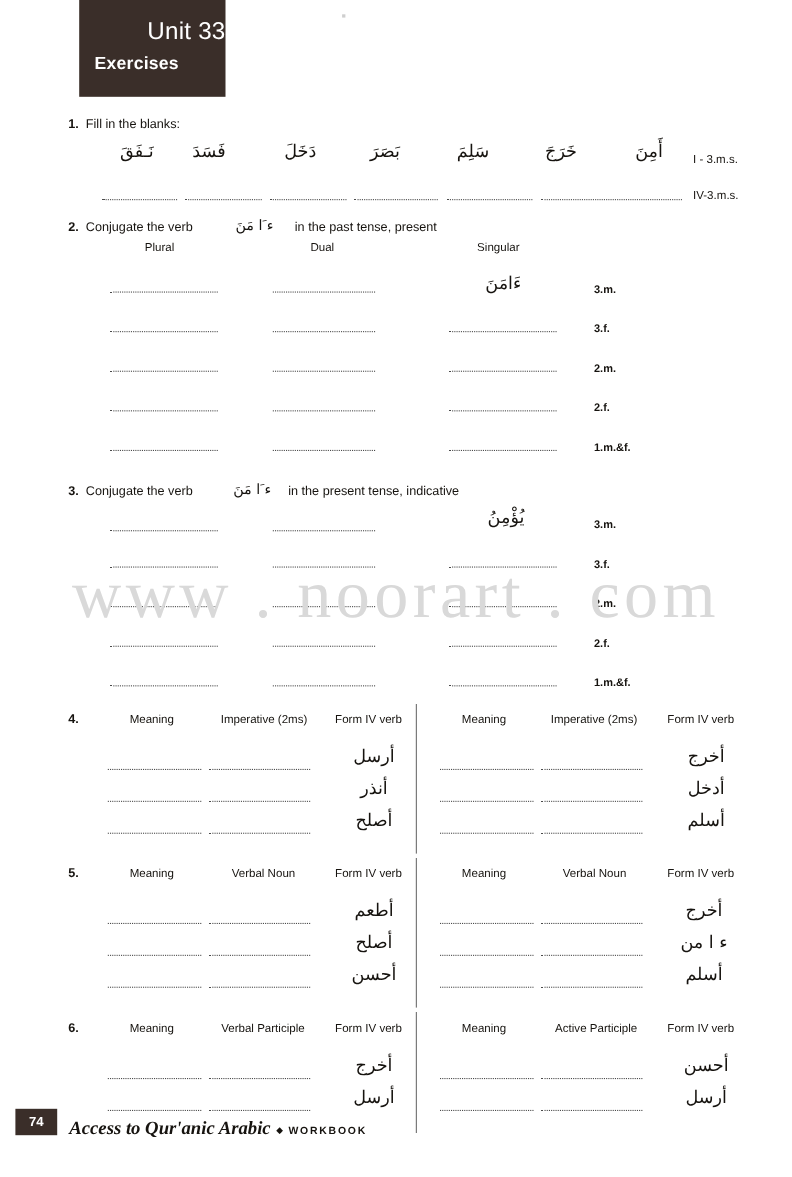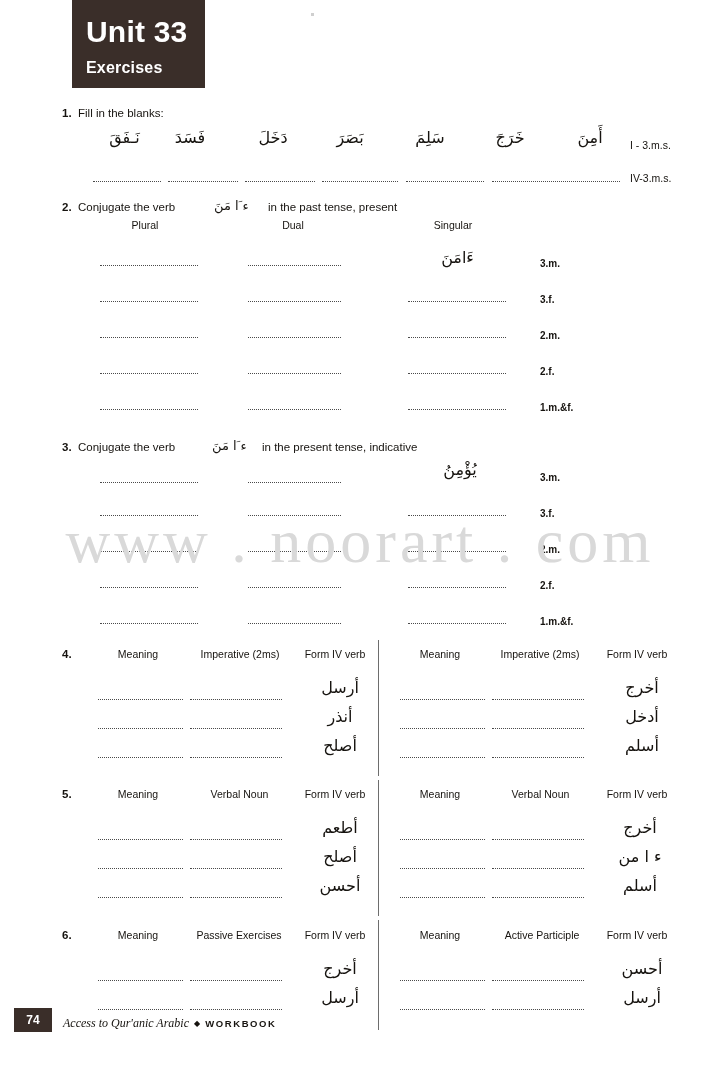--- a/index.html
+++ b/index.html
@@ -40,24 +40,25 @@
     left: 72px;
     top: 0;
     width: 133px;
     height: 88px;
     background: #3a2e29;
     color: #ffffff;
     box-sizing: border-box;
     padding: 16px 0 0 14px;
   }
   .unit-title {
-    font-size: 30px;
-    font-weight: bold;
+    font-size: 22px;
+    font-weight: normal;
     line-height: 1.05;
     letter-spacing: .2px;
+    text-align: right;
   }
   .unit-sub {
     font-size: 16px;
     font-weight: bold;
     margin-top: 11px;
     letter-spacing: .2px;
   }
   .corner-speck {
     position: absolute;
     left: 311px;
@@ -139,23 +140,23 @@
   }
   .footer-text {
     position: absolute;
     left: 63px;
     top: 1016px;
     font-size: 10.5px;
     white-space: nowrap;
   }
   .footer-title {
     font-style: italic;
-    font-weight: normal;
+    font-weight: bold;
     font-family: "Liberation Serif", serif;
-    font-size: 12px;
+    font-size: 17px;
   }
   .footer-diamond {
     font-size: 8px;
     vertical-align: 1px;
     margin: 0 5px;
   }
   .footer-wb {
     font-weight: bold;
     font-size: 9.5px;
     letter-spacing: 1.6px;
@@ -318,21 +319,21 @@
 
 <div class="dots" style="left:98px;  top:897px; width:85px;"></div>
 <div class="dots" style="left:190px; top:897px; width:92px;"></div>
 <div class="dots" style="left:400px; top:897px; width:85px;"></div>
 <div class="dots" style="left:492px; top:897px; width:92px;"></div>
 
 <div class="q-num" style="left:62px; top:929px;">6.</div>
 <div class="vrule" style="left:378px; top:920px; height:110px;"></div>
 
 <div class="col-head" style="left:98px;  top:929px; width:80px;">Meaning</div>
-<div class="col-head" style="left:180px; top:929px; width:118px;">Passive Exercises</div>
+<div class="col-head" style="left:180px; top:929px; width:118px;">Verbal Participle</div>
 <div class="col-head" style="left:295px; top:929px; width:80px;">Form IV verb</div>
 <div class="col-head" style="left:400px; top:929px; width:80px;">Meaning</div>
 <div class="col-head" style="left:483px; top:929px; width:118px;">Active Participle</div>
 <div class="col-head" style="left:597px; top:929px; width:80px;">Form IV verb</div>
 
 <div class="ar-word" style="left:310px; top:959px; width:60px;">أخرج</div>
 <div class="ar-word" style="left:310px; top:988px; width:60px;">أرسل</div>
 <div class="ar-word" style="left:612px; top:959px; width:60px;">أحسن</div>
 <div class="ar-word" style="left:612px; top:988px; width:60px;">أرسل</div>
 

